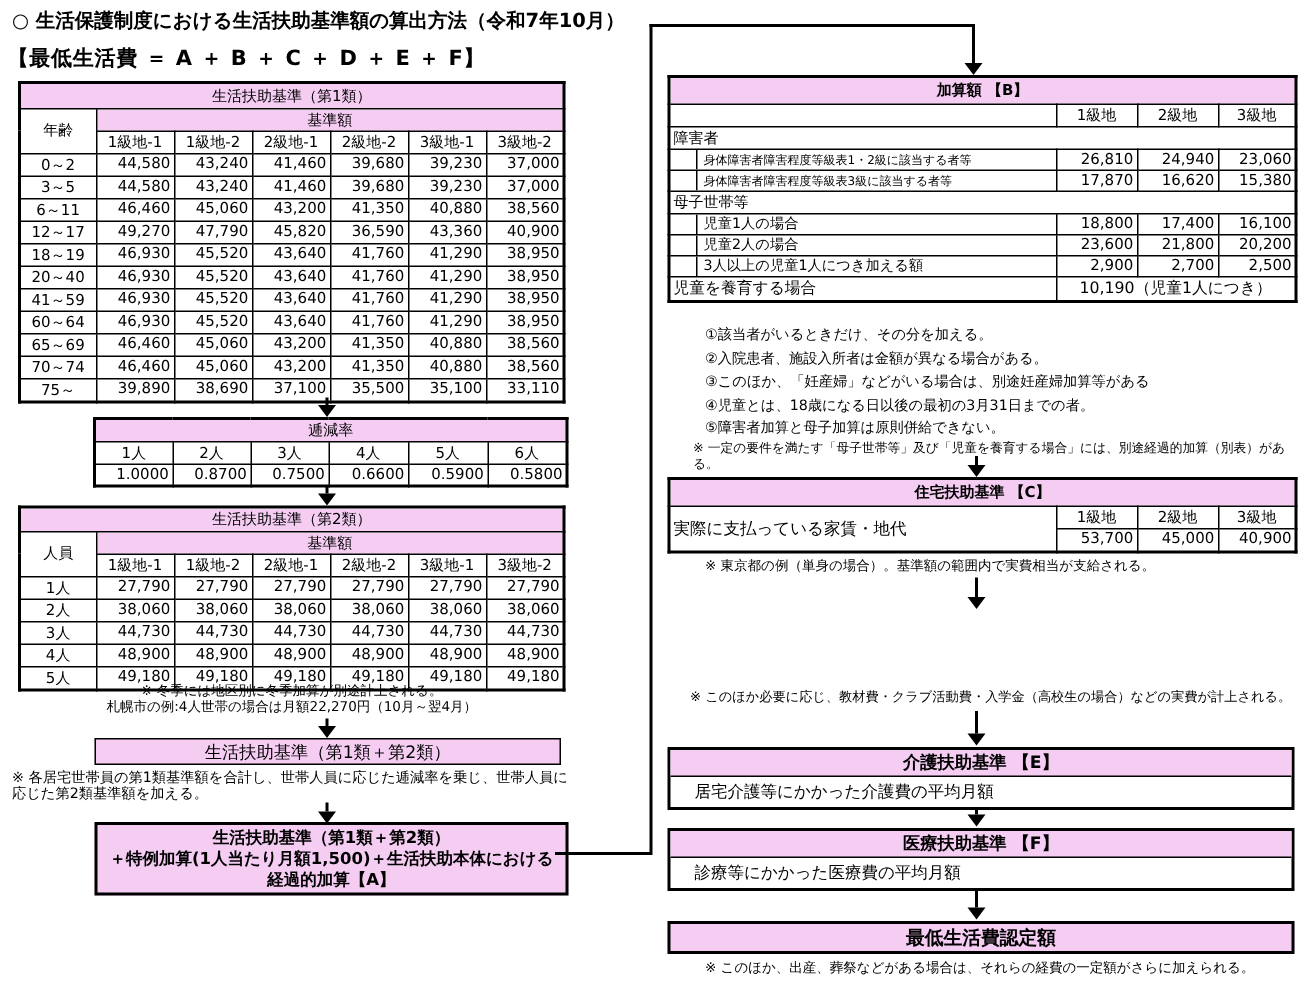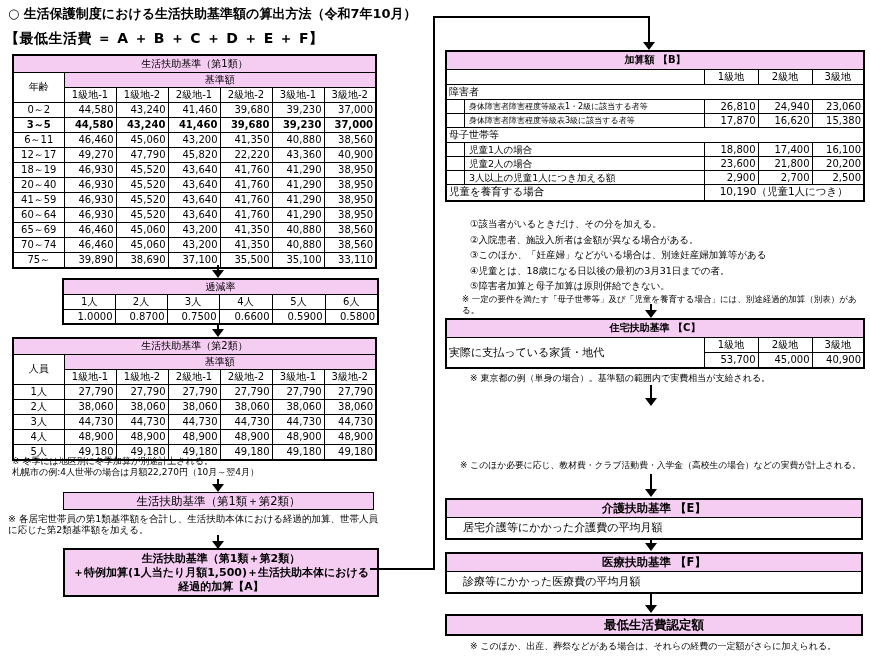--- a/index.html
+++ b/index.html
@@ -14,21 +14,21 @@
   td.band{background:var(--band-pink);text-align:center;font-size:11px;}
   td.band.bold{font-weight:bold;}
   td.colhdr{font-size:8.5px;text-align:center;}
   td.lbl{text-align:center;font-size:10px;}
   td.num{text-align:right;padding-right:4px;font-size:10px;}
   td.leftlbl{text-align:left;font-size:10px;padding-left:4px;}
   td.group{font-size:10px;padding-left:3px;}
   td.sub{padding-left:2px;}
   td.sub .inset{margin-left:15px;border-left:1px solid var(--border);padding-left:4px;font-size:8px;line-height:13px;}
   .note{position:absolute;font-size:9px;line-height:11px;}
-  .note.center{}
+  .note.center{text-align:center;}
   .varrow{position:absolute;display:flex;flex-direction:column;align-items:center;width:14px;}
   .varrow .line{width:2px;background:var(--border);}
   .varrow .head{width:0;height:0;border-left:6px solid transparent;border-right:6px solid transparent;border-top:8px solid var(--border);}
   .seg{position:absolute;background:var(--border);}
   .plainbox{position:absolute;border:1.5px solid var(--border);background:var(--band-pink);
             display:flex;align-items:center;justify-content:center;font-size:11.5px;}
   .boldbox{position:absolute;border:2.5px solid var(--border);background:var(--band-pink);
            text-align:center;font-weight:bold;font-size:11px;line-height:14px;padding:2px 4px;}
   .secbox{position:absolute;border:2px solid var(--border);background:#fff;}
   .secbox .hdr{background:var(--band-pink);border-bottom:1.5px solid var(--border);
@@ -76,21 +76,21 @@
         <tr style="height:15px;">
           <td class="lbl">0～2</td>
           <td class="num">44,580</td>
           <td class="num">43,240</td>
           <td class="num">41,460</td>
           <td class="num">39,680</td>
           <td class="num">39,230</td>
           <td class="num">37,000</td>
         </tr>
 
-        <tr style="height:15px;font-weight:bold;">
+        <tr style="height:15px;">
           <td class="lbl">3～5</td>
           <td class="num">44,580</td>
           <td class="num">43,240</td>
           <td class="num">41,460</td>
           <td class="num">39,680</td>
           <td class="num">39,230</td>
           <td class="num">37,000</td>
         </tr>
 
         <tr style="height:15px;">
@@ -101,21 +101,21 @@
           <td class="num">41,350</td>
           <td class="num">40,880</td>
           <td class="num">38,560</td>
         </tr>
 
         <tr style="height:15px;">
           <td class="lbl">12～17</td>
           <td class="num">49,270</td>
           <td class="num">47,790</td>
           <td class="num">45,820</td>
-          <td class="num">22,220</td>
+          <td class="num">36,590</td>
           <td class="num">43,360</td>
           <td class="num">40,900</td>
         </tr>
 
         <tr style="height:15px;">
           <td class="lbl">18～19</td>
           <td class="num">46,930</td>
           <td class="num">45,520</td>
           <td class="num">43,640</td>
           <td class="num">41,760</td>
@@ -312,21 +312,21 @@
   <div class="note center" style="left:12px;top:467px;width:365px;">札幌市の例:4人世帯の場合は月額22,270円（10月～翌4月）</div>
 
   <div class="varrow" style="left:211px;top:479px;">
       <div class="line" style="height:5px;"></div>
       <div class="head"></div>
     </div>
 
   <div class="plainbox" style="left:63px;top:492px;width:309px;height:16px;">
     <span>生活扶助基準（第1類＋第2類）</span>
   </div>
-  <div class="note" style="left:8px;top:513px;width:372px;font-size:9.5px;">※ 各居宅世帯員の第1類基準額を合計し、生活扶助本体における経過的加算、世帯人員に応じた第2類基準額を加える。</div>
+  <div class="note" style="left:8px;top:513px;width:372px;font-size:9.5px;">※ 各居宅世帯員の第1類基準額を合計し、世帯人員に応じた逓減率を乗じ、世帯人員に応じた第2類基準額を加える。</div>
 
   <div class="varrow" style="left:211px;top:535px;">
       <div class="line" style="height:6px;"></div>
       <div class="head"></div>
     </div>
 
   <div class="boldbox" style="left:63px;top:548px;width:304px;height:41px;">
     <div>生活扶助基準（第1類＋第2類）</div>
     <div>＋特例加算(1人当たり月額1,500)＋生活扶助本体における経過的加算【A】</div>
   </div>

